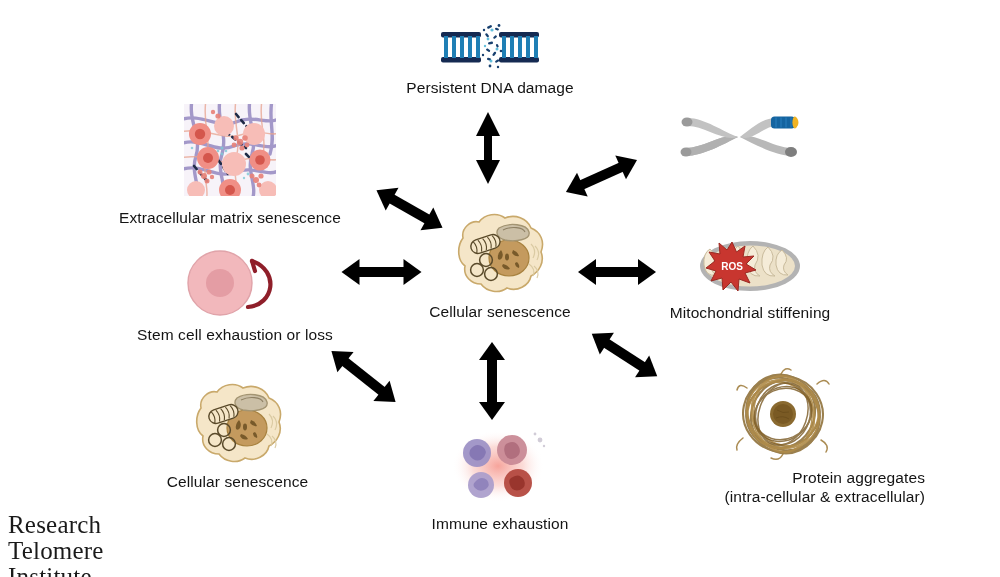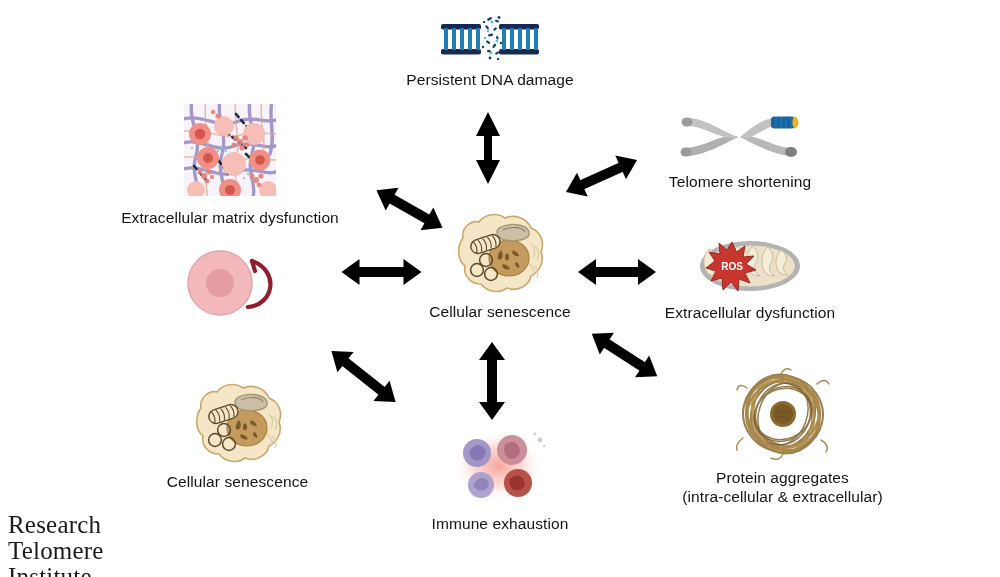--- a/index.html
+++ b/index.html
@@ -119,21 +119,21 @@
       <g>
         <g transform="translate(492,381)">
           <rect x="-5" y="-24" width="10" height="48"></rect>
           <polygon points="0,-39 -13,-21 13,-21"></polygon>
           <polygon points="0,39 -13,21 13,21"></polygon>
         </g>
       </g>
     </g>
   </svg>
 
-  <div class="node" style="left:390px; top:16px; width:200px;">
+  <div class="node" style="left:390px; top:24px; width:200px;">
     <div class="art" style="width:110px;height:46px;">
       <svg viewBox="0 0 110 46" width="110" height="46">
 
         <rect x="6" y="8" width="40" height="5.5" rx="2" fill="#152a52"></rect>
         <rect x="6" y="33" width="40" height="5.5" rx="2" fill="#152a52"></rect>
 
         <rect x="64" y="8" width="40" height="5.5" rx="2" fill="#152a52"></rect>
         <rect x="64" y="33" width="40" height="5.5" rx="2" fill="#152a52"></rect>
 
         <g fill="#1f7fb5">
@@ -260,21 +260,21 @@
               <circle cx="42" cy="47" r="1.3"></circle>
             <circle cx="34" cy="47" r="1.3"></circle>
               <circle cx="38" cy="50" r="1.4"></circle>
             <circle cx="64" cy="70" r="1.4"></circle>
               <circle cx="60" cy="74" r="1.2"></circle>
             <circle cx="8" cy="44" r="1.3"></circle>
           </g>
         </g>
       </svg>
     </div>
-    <div class="node-label" style="margin-top:12px;">Extracellular matrix dysfunction</div>
+    <div class="node-label" style="margin-top:12px;">Extracellular matrix senescence</div>
   </div>
 
   <div class="node" style="left:640px; top:112px; width:200px;">
     <div class="art" style="width:136px;height:50px;">
       <svg viewBox="0 0 136 50" width="136" height="50">
 
         <path d="M14,44 C30,44 52,32 66,25 C52,20 32,36 14,36 Z" fill="#b8b8b8"></path>
         <path d="M14,36 C32,36 52,20 66,25 C52,32 30,44 14,44 Z" fill="#b0b0b0"></path>
 
         <path d="M16,6 C32,6 52,20 66,25 C52,30 32,14 16,14 Z" fill="#c2c2c2"></path>
@@ -292,21 +292,20 @@
           <line x1="104" y1="5.5" x2="104" y2="15.5"></line>
           <line x1="109" y1="5.5" x2="109" y2="15.5"></line>
           <line x1="114" y1="5.5" x2="114" y2="15.5"></line>
           <line x1="119" y1="5.5" x2="119" y2="15.5"></line>
         </g>
 
         <path d="M122,4.6 C127.5,5.6 128.5,15 122,16.4 C125,12 125,9 122,4.6 Z" fill="#f0b323"></path>
         <ellipse cx="123" cy="10.5" rx="2.6" ry="6" fill="#f0b323"></ellipse>
       </svg>
     </div>
-    <div class="node-label" style="margin-top:10px;">Telomere shortening</div>
   </div>
 
   <div class="node" style="left:400px; top:208px; width:200px;">
     <div class="art" style="width:98px;height:88px;">
       <svg viewBox="0 0 98 88" width="98" height="88">
         <path d="M12,30 C10,20 20,12 28,14 C34,6 46,4 54,10 C64,6 76,10 80,20
                  C90,24 94,34 90,44 C94,54 88,64 80,68 C78,78 66,84 56,80
                  C48,86 36,84 30,76 C20,76 12,68 14,58 C6,52 6,38 12,30 Z" fill="#f5e6c8" stroke="#c9a96b" stroke-width="1.6"></path>
 
         <ellipse cx="58" cy="50" rx="20" ry="18" fill="#c49a5e" stroke="#a8823f" stroke-width="1.2"></ellipse>
@@ -361,33 +360,34 @@
           <path d="M70,10 q9,9 2,18 q-2,7 5,11 q-11,1 -13,-11 q-1,-13 6,-18 Z"></path>
           <path d="M84,13 q8,8 2,15 q-2,6 4,10 q-10,1 -12,-10 q-1,-11 6,-15 Z"></path>
         </g>
 
         <g transform="translate(34,29)">
           <polygon fill="#c8362f" stroke="#9b2922" stroke-width="1" points="0,-24 4.5,-14 13,-20 11,-9 22,-10 14,-2 24,4 13,7 18,17 7,13 6,25 -1,16 -9,24 -10,12 -21,15 -16,5 -26,2 -17,-5 -23,-14 -12,-12 -13,-23 -5,-16"></polygon>
           <text x="0" y="4" text-anchor="middle" fill="#ffffff" font-family="Liberation Sans, sans-serif" font-size="10" font-weight="bold">ROS</text>
         </g>
       </svg>
     </div>
-    <div class="node-label" style="margin-top:8px;">Extracellular dysfunction</div>
+    <div class="node-label" style="margin-top:8px;">Mitochondrial stiffening</div>
   </div>
 
   <div class="node" style="left:120px; top:245px; width:230px;">
     <div class="art" style="width:106px;height:74px;">
       <svg viewBox="0 0 106 74" width="106" height="74">
         <circle cx="38" cy="38" r="32" fill="#f2b8bc" stroke="#e0a3a9" stroke-width="1.4"></circle>
         <circle cx="38" cy="38" r="14" fill="#e49da4"></circle>
 
         <path d="M66,62 C92,60 98,26 70,16" fill="none" stroke="#8f1f2a" stroke-width="4.2" stroke-linecap="round"></path>
         <path d="M70,16 L73,26" fill="none" stroke="#8f1f2a" stroke-width="4.2" stroke-linecap="round"></path>
       </svg>
     </div>
+    <div class="node-label" style="margin-top:6px;">Stem cell exhaustion or loss</div>
   </div>
 
   <div class="node" style="left:640px; top:368px; width:285px;">
     <div class="art" style="width:100px;height:92px;">
       <svg viewBox="0 0 100 92" width="100" height="92">
         <g fill="none" stroke-linecap="round">
 
           <g stroke="#8a6a30" stroke-width="2.1" opacity="0.85">
             <ellipse cx="50" cy="46" rx="40" ry="38" transform="rotate(12 50 46)"></ellipse>
             <ellipse cx="50" cy="46" rx="36" ry="40" transform="rotate(-25 50 46)"></ellipse>
@@ -420,21 +420,21 @@
         </g>
 
         <circle cx="50" cy="46" r="13" fill="#8a6a30"></circle>
         <circle cx="50" cy="46" r="10" fill="#7a5a24"></circle>
         <g stroke="#6a4d1c" stroke-width="1" fill="none" opacity="0.8">
           <path d="M44,42 q6,4 12,2"></path>
             <path d="M43,50 q7,-3 13,1"></path>
         </g>
       </svg>
     </div>
-    <div class="node-label" style="margin-top:8px;">Protein aggregates
+    <div class="node-label" style="margin-top:8px;text-align:right;">Protein aggregates
 (intra-cellular &amp; extracellular)</div>
   </div>
 
   <div class="node" style="left:140px; top:378px; width:195px;">
     <div class="art" style="width:98px;height:88px;">
       <svg viewBox="0 0 98 88" width="98" height="88">
         <path d="M12,30 C10,20 20,12 28,14 C34,6 46,4 54,10 C64,6 76,10 80,20
                  C90,24 94,34 90,44 C94,54 88,64 80,68 C78,78 66,84 56,80
                  C48,86 36,84 30,76 C20,76 12,68 14,58 C6,52 6,38 12,30 Z" fill="#f5e6c8" stroke="#c9a96b" stroke-width="1.6"></path>
         <ellipse cx="58" cy="50" rx="20" ry="18" fill="#c49a5e" stroke="#a8823f" stroke-width="1.2"></ellipse>

